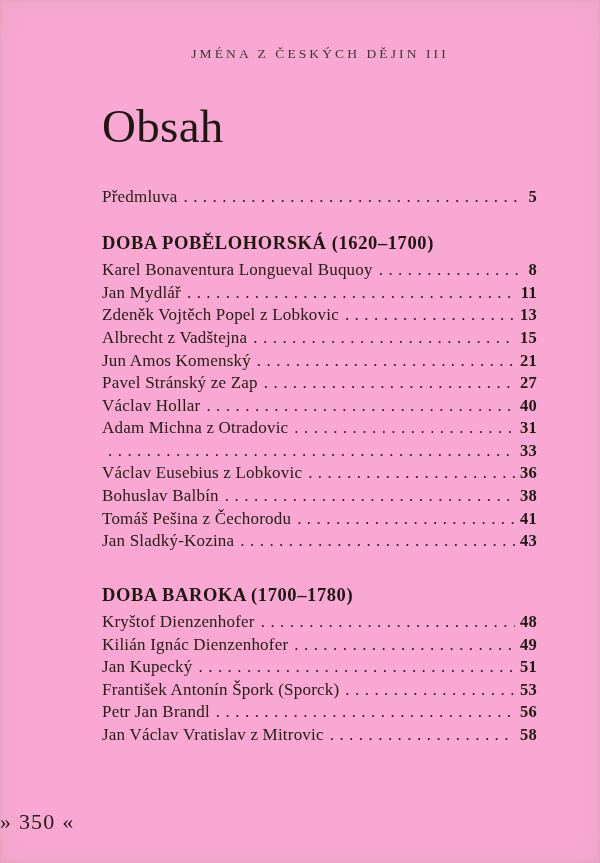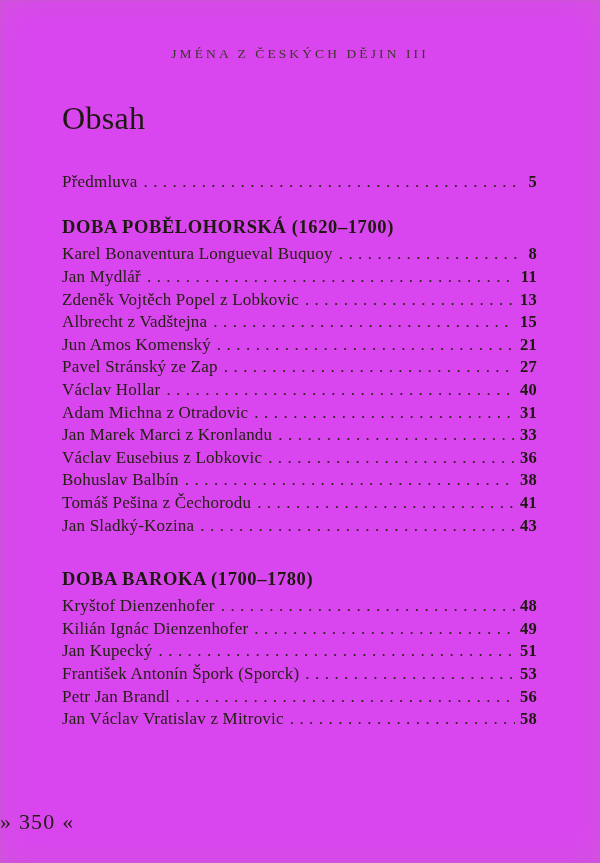--- a/index.html
+++ b/index.html
@@ -2,42 +2,43 @@
 <html><head>
 <meta charset="utf-8">
 <style>
   html, body { margin: 0; padding: 0; background: #e8e6e0; }
 
   .page {
     position: relative;
     width: 600px;
     height: 863px;
     margin: 0 auto;
-    background: #d946ef;
+    background: #f9a8d4;
     box-shadow:
       inset 0 0 34px rgba(168,155,120,0.16),
       inset 0 0 3px rgba(150,142,120,0.28);
     font-family: "Liberation Serif", "DejaVu Serif", serif;
     color: #262016;
     overflow: hidden;
     box-sizing: border-box;
+    padding-left: 40px;
   }
 
   .running-head {
     padding-top: 46px;
     text-align: center;
     font-size: 13.5px;
     letter-spacing: 3.1px;
     color: #3f382a;
     white-space: nowrap;
   }
 
   h1.book-title {
     margin: 40px 0 0 62px;
-    font-size: 32px;
+    font-size: 47px;
     line-height: 1.05;
     font-weight: normal;
     letter-spacing: 0.3px;
     color: #1e1910;
   }
 
   .toc { margin: 35px 63px 0 62px; }
 
   .toc-row {
     display: flex;
@@ -139,21 +140,20 @@
         <span class="t">Václav Hollar</span>
         <span class="dots"></span>
         <span class="p">40</span>
       </div>
       <div class="toc-row">
         <span class="t">Adam Michna z Otradovic</span>
         <span class="dots"></span>
         <span class="p">31</span>
       </div>
       <div class="toc-row">
-        <span class="t">Jan Marek Marci z Kronlandu</span>
         <span class="dots"></span>
         <span class="p">33</span>
       </div>
       <div class="toc-row">
         <span class="t">Václav Eusebius z Lobkovic</span>
         <span class="dots"></span>
         <span class="p">36</span>
       </div>
       <div class="toc-row">
         <span class="t">Bohuslav Balbín</span>

